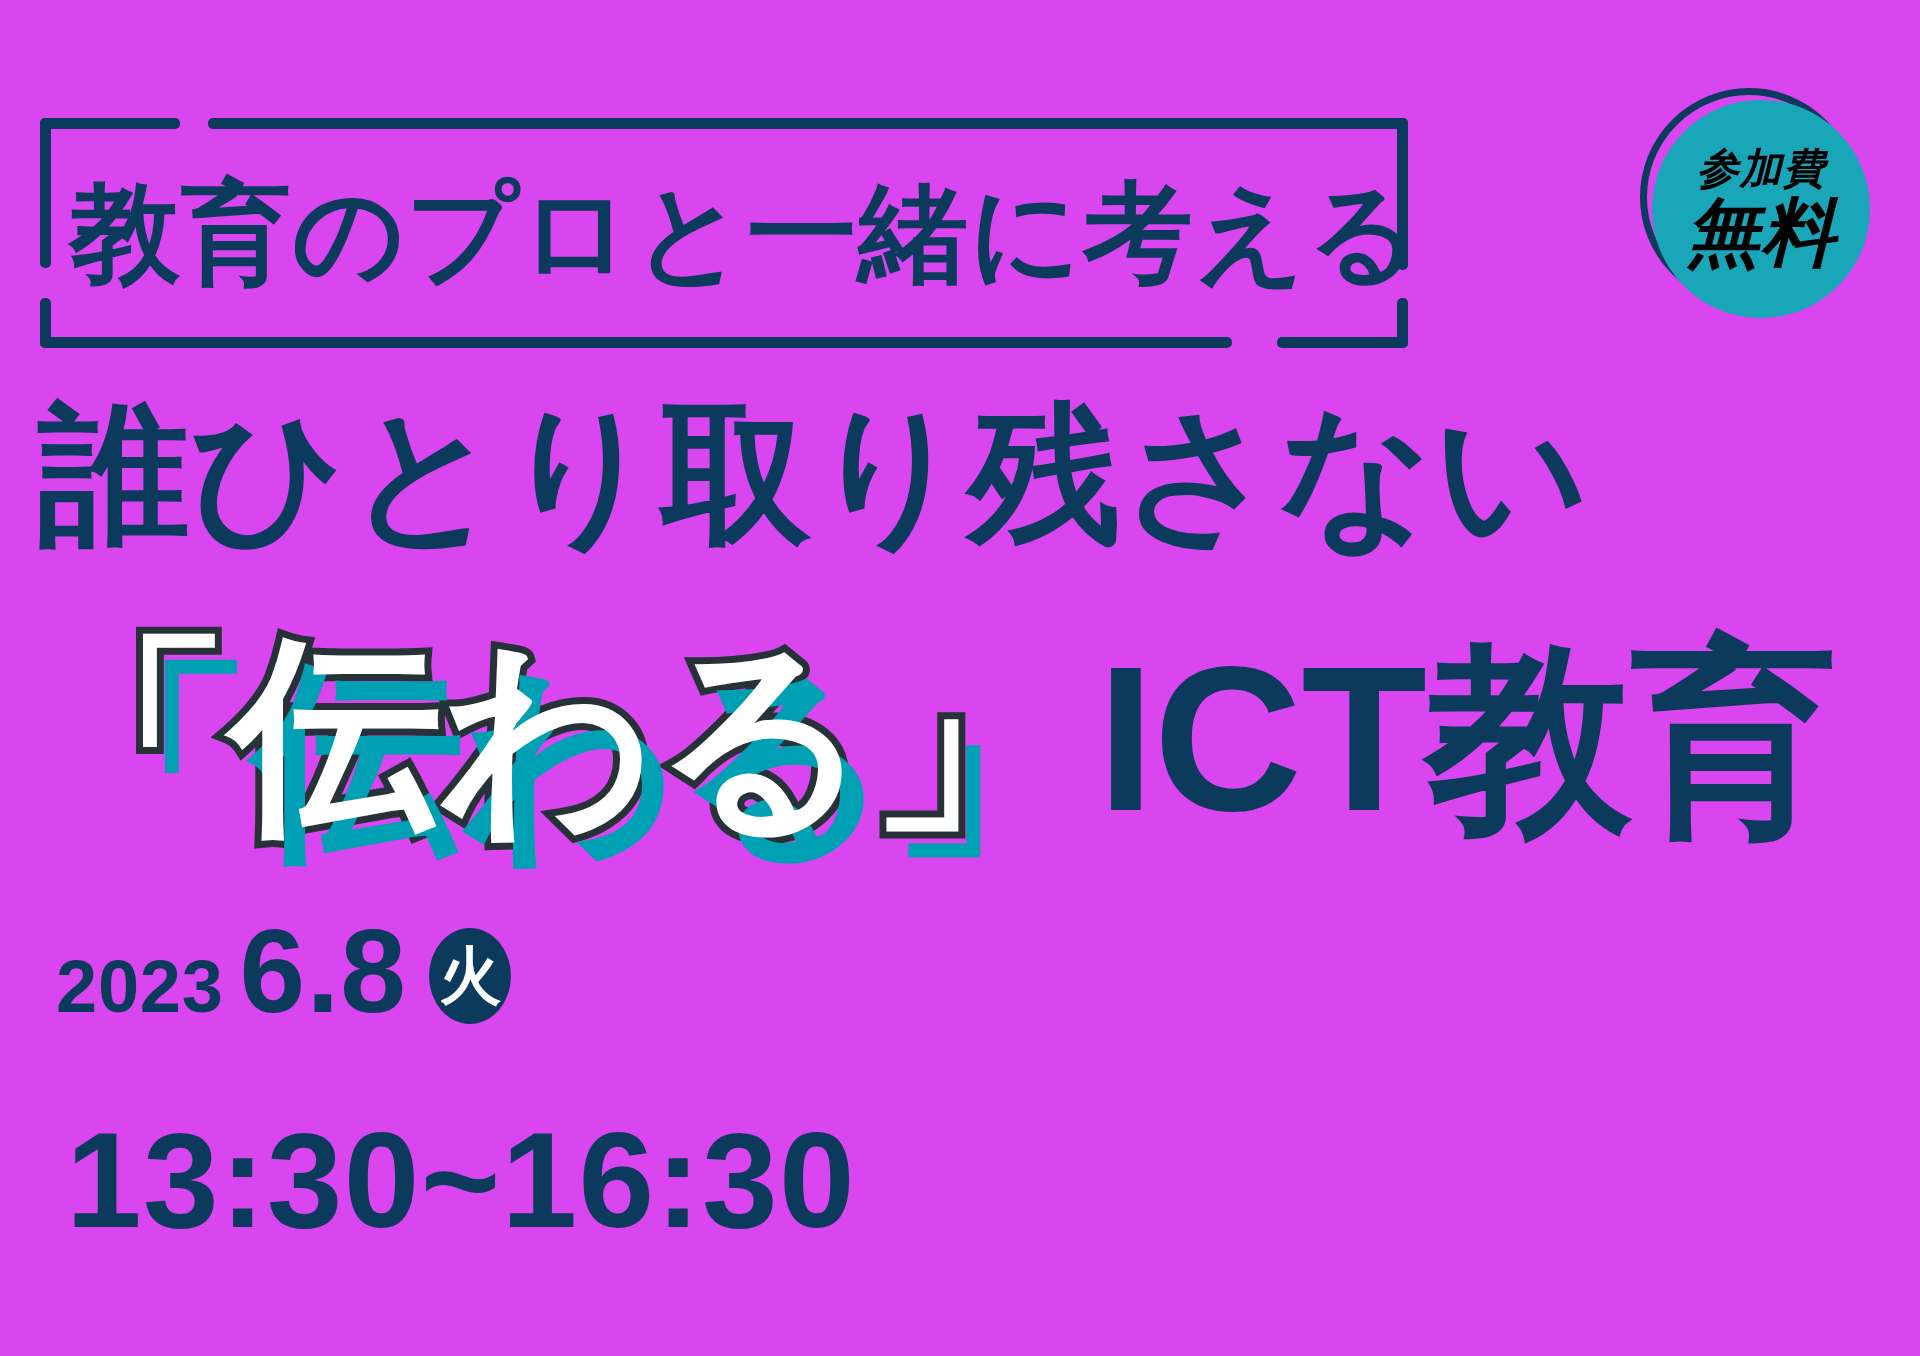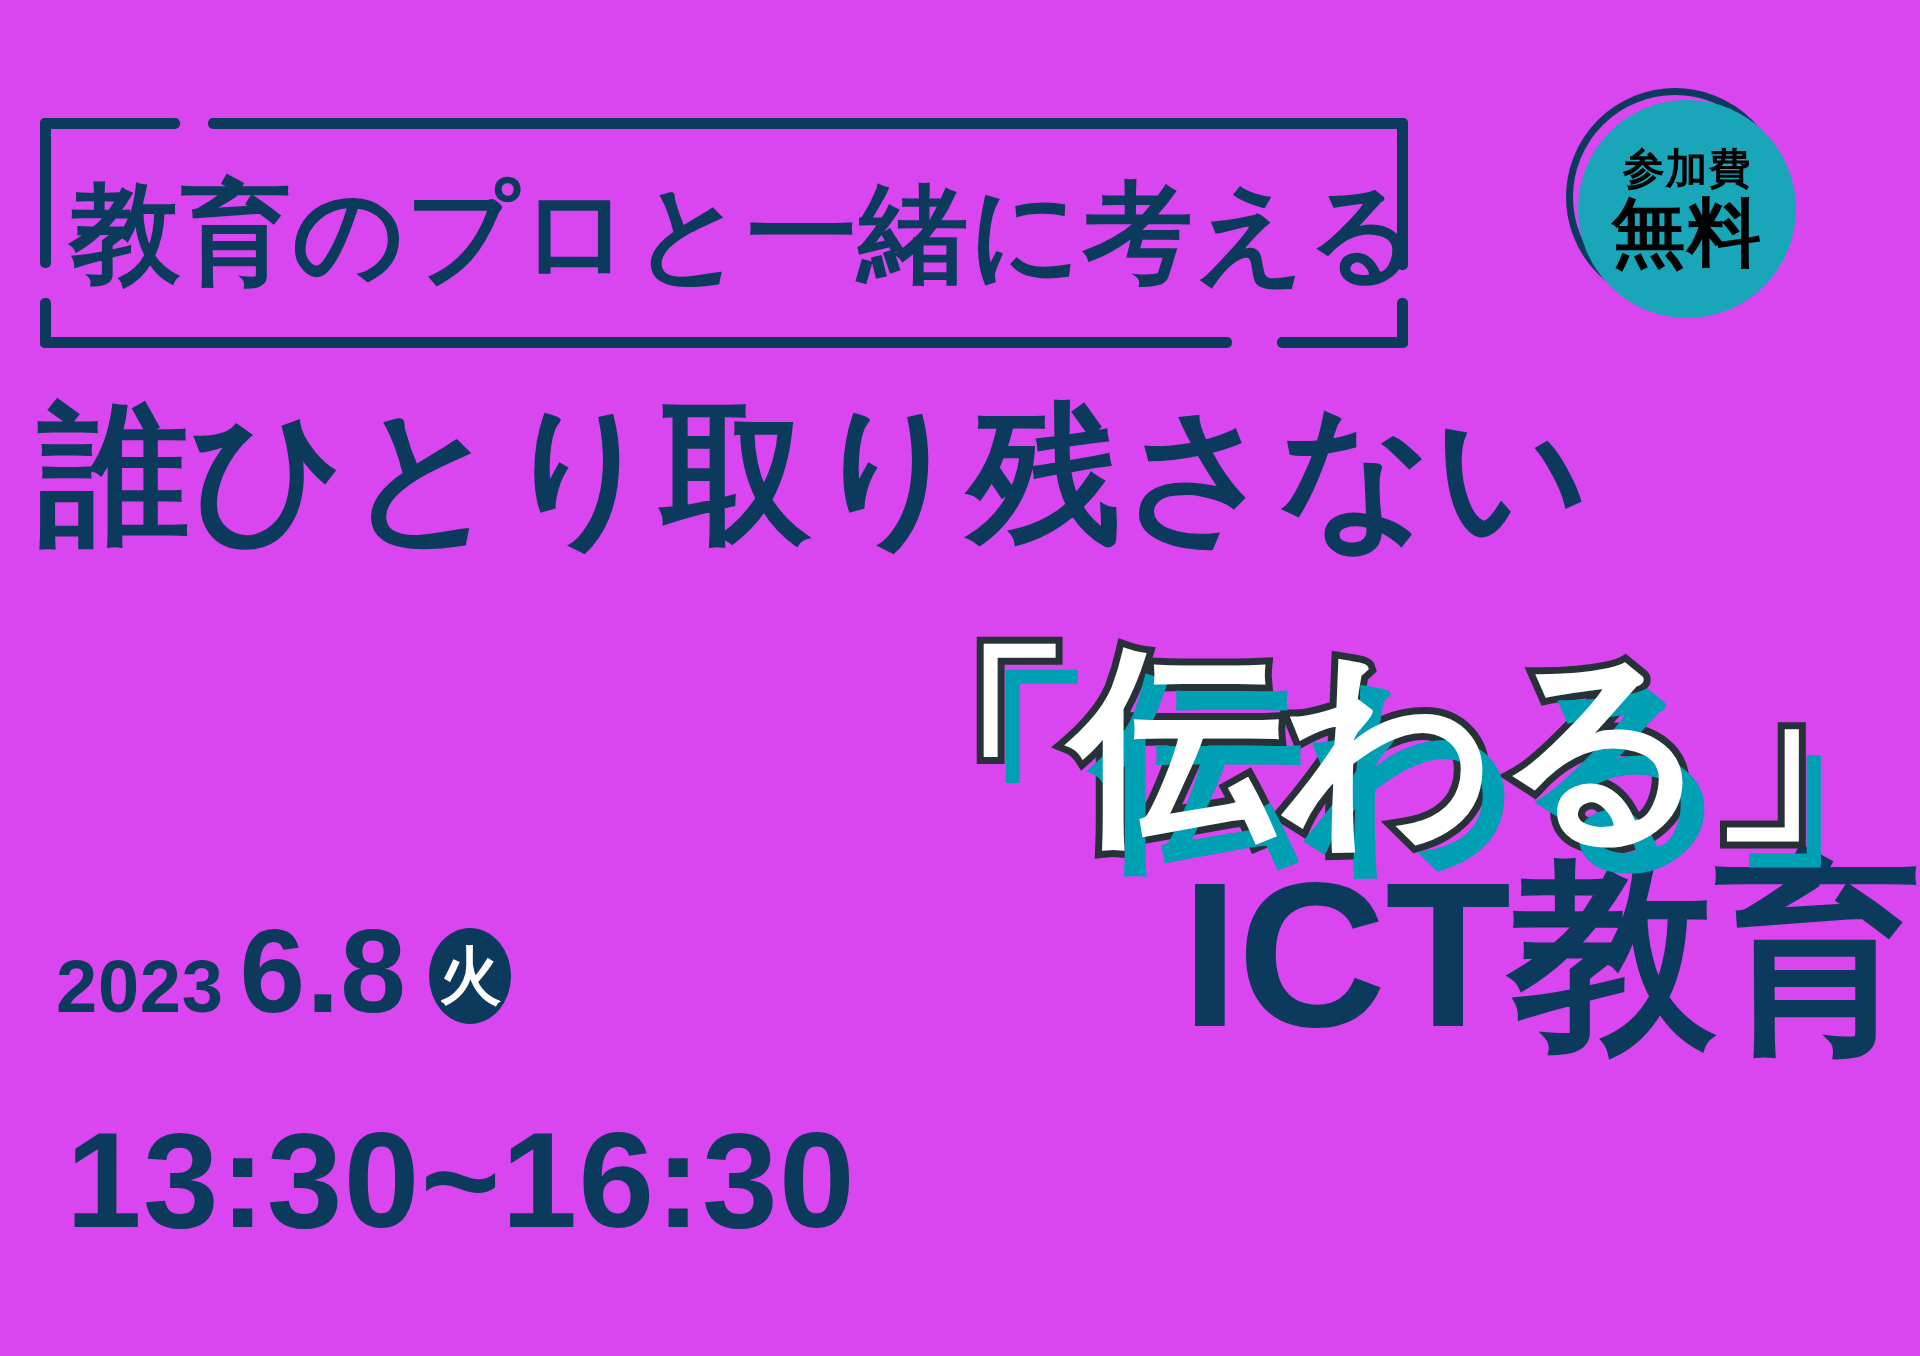--- a/index.html
+++ b/index.html
@@ -63,24 +63,25 @@
     font-size: 110px;
     font-weight: 700;
     letter-spacing: 0.01em;
     line-height: 1;
     white-space: nowrap;
   }
 
   
   .badge {
     position: absolute;
-    left: 1566px;
+    left: 1640px;
     top: 88px;
     width: 230px;
     height: 230px;
+    font-style: italic;
   }
   .badge-ring {
     position: absolute;
     left: 0;
     top: 0;
     width: 218px;
     height: 218px;
     border: 7px solid #0b3a5d;
     border-radius: 50%;
     box-sizing: border-box;
@@ -127,27 +128,26 @@
     font-weight: 900;
     line-height: 1;
     letter-spacing: 0.005em;
     white-space: nowrap;
   }
 
   
   .title-row {
     position: absolute;
     left: 20px;
-    top: 640px;
+    top: 612px;
     width: 1900px;
     height: 230px;
     display: flex;
     align-items: flex-end;
     white-space: nowrap;
-    flex-direction: column;
   }
   .title-outline {
     position: relative;
     font-size: 212px;
     font-weight: 900;
     line-height: 1;
     letter-spacing: -0.01em;
     color: #ffffff;
     -webkit-text-stroke: 14px #263238;
     paint-order: stroke fill;

